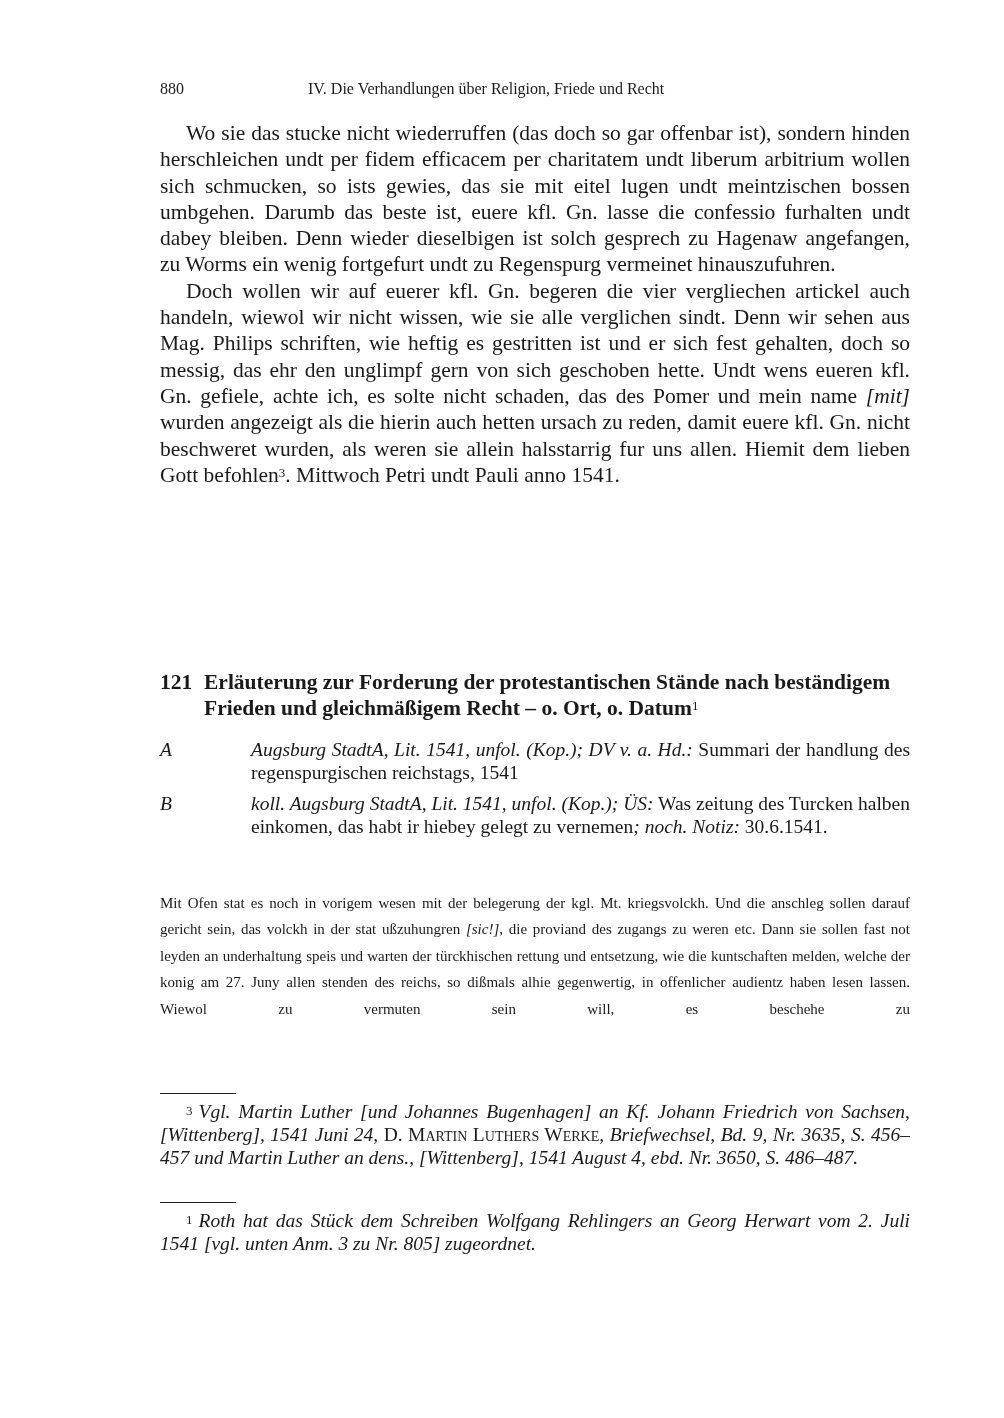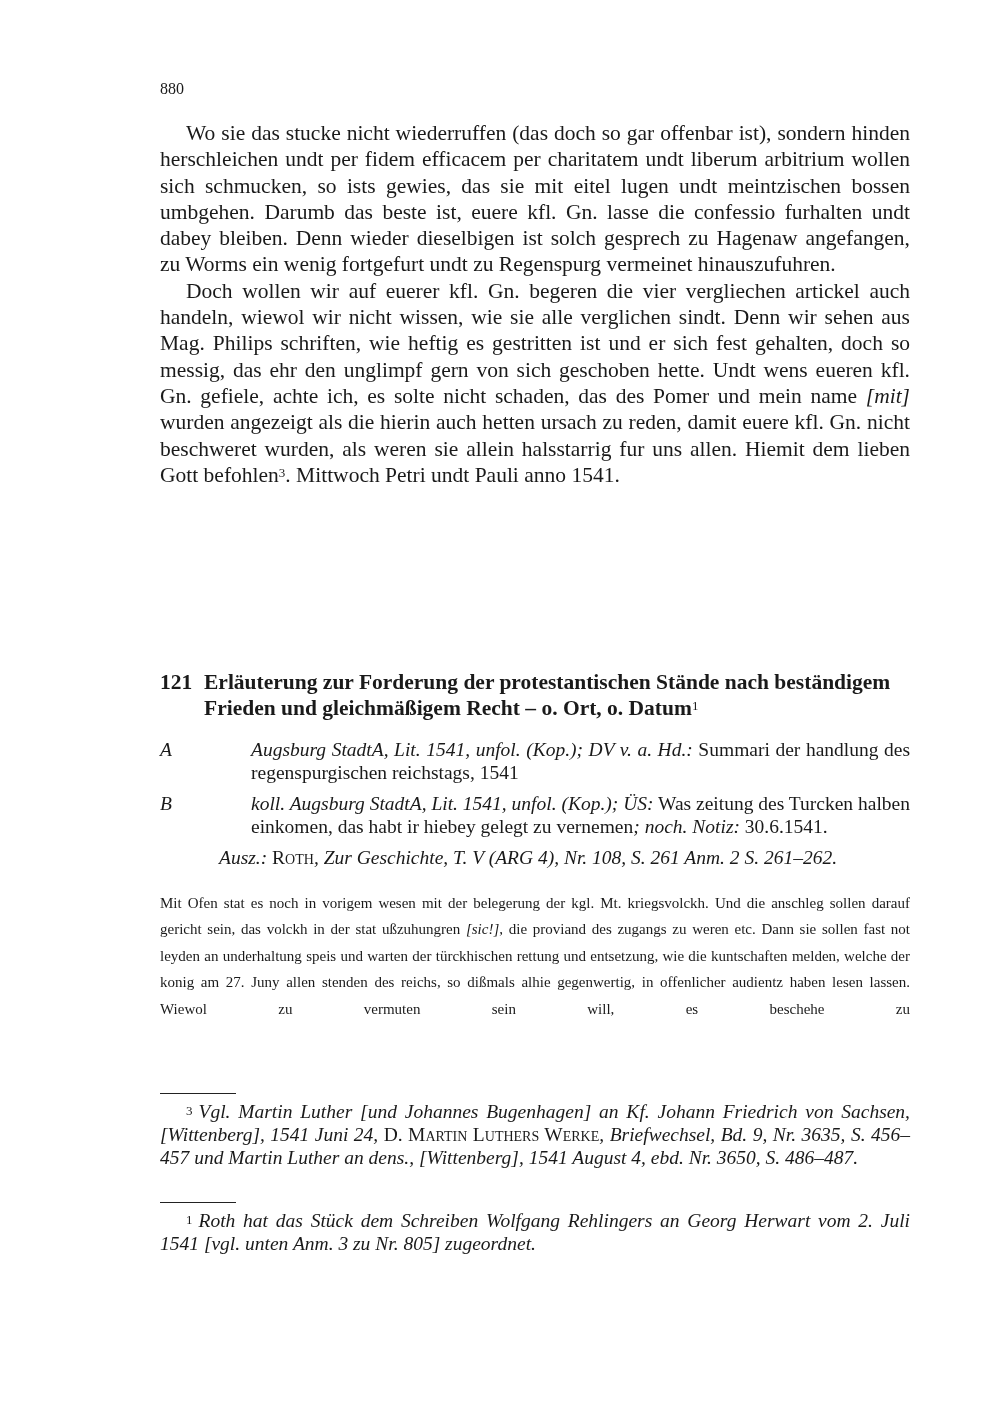--- a/index.html
+++ b/index.html
@@ -30,20 +30,21 @@
   .footnotes .fnmark { font-style: normal; font-size: 13px; vertical-align: top; position: relative; top: -1px; margin-right: 6px; }
   .footnotes p { margin: 0; text-indent: 26px; }
 </style>
 </head>
 <body>
 
 <div class="page">
 
   <div class="running-head">
     <span class="pageno">880</span>
+    <span class="title">IV. Die Verhandlungen über Religion, Friede und Recht</span>
   </div>
 
   <div class="body-text">
     <p class="indent lastline">Wo sie das stucke nicht wiederruffen (das doch so gar offenbar ist), sondern hinden herschleichen undt per fidem efficacem per charitatem undt liberum arbitrium wollen sich schmucken, so ists gewies, das sie mit eitel lugen undt meintzischen bossen umbgehen. Darumb das beste ist, euere kfl. Gn. lasse die confessio furhalten undt dabey bleiben. Denn wieder dieselbigen ist solch gesprech zu Hagenaw angefangen, zu Worms ein wenig fortgefurt undt zu Regenspurg vermeinet hinauszufuhren.</p>
     <p class="indent lastline"><span>Doch wollen wir auf euerer kfl. Gn. begeren die vier vergliechen artickel auch handeln, wiewol wir nicht wissen, wie sie alle verglichen sindt. Denn wir sehen aus Mag. Philips schriften, wie heftig es gestritten ist und er sich fest gehalten, doch so messig, das ehr den unglimpf gern von sich geschoben hette. Undt wens eueren kfl. Gn. gefiele, achte ich, es solte nicht schaden, das des Pomer und mein name </span><span class="it">[mit]</span><span> wurden angezeigt als die hierin auch hetten ursach zu reden, damit euere kfl. Gn. nicht beschweret wurden, als weren sie allein halsstarrig fur uns allen. Hiemit dem lieben Gott befohlen</span><sup class="fn">3</sup><span>. Mittwoch Petri undt Pauli anno 1541.</span></p>
   </div>
 
   <div class="doc-heading">
     <span class="num">121</span>
     <span class="text"><span>Erläuterung zur Forderung der protestantischen Stände nach beständigem Frieden und gleichmäßigem Recht – o. Ort, o. Datum</span><sup class="fn" style="font-weight:normal">1</sup></span>
@@ -51,23 +52,20 @@
 
   <div class="sources">
     <div class="src">
       <span class="siglum">A</span>
       <span class="desc"><span class="it">Augsburg StadtA, Lit. 1541, unfol. (Kop.); DV v. a. Hd.:</span><span> Summari der handlung des regenspurgischen reichstags, 1541</span></span>
     </div>
     <div class="src">
       <span class="siglum">B</span>
       <span class="desc"><span class="it">koll. Augsburg StadtA, Lit. 1541, unfol. (Kop.); ÜS:</span><span> Was zeitung des Turcken halben einkomen, das habt ir hiebey gelegt zu vernemen</span><span class="it">; noch. Notiz:</span><span> 30.6.1541.</span></span>
     </div>
-    <div class="src">
-      <span class="desc nosig it"><span>Ausz.:</span> <span class="smcap" style="font-style:normal">Roth</span><span>, Zur Geschichte, T. V (ARG 4), Nr. 108, S. 261 Anm. 2 S. 261–262.</span></span>
-    </div>
   </div>
 
   <div class="body2"><span>Mit Ofen stat es noch in vorigem wesen mit der belegerung der kgl. Mt. kriegsvolckh. Und die anschleg sollen darauf gericht sein, das volckh in der stat ußzuhungren </span><span class="it">[sic!]</span><span>, die proviand des zugangs zu weren etc. Dann sie sollen fast not leyden an underhaltung speis und warten der türckhischen rettung und entsetzung, wie die kuntschaften melden, welche der konig am 27. Juny allen stenden des reichs, so dißmals alhie gegenwertig, in offenlicher audientz haben lesen lassen. Wiewol zu vermuten sein will, es beschehe zu</span></div>
 
   <div class="fn-rule" style="top:1093px;"></div>
   <div class="footnotes" style="top:1100px;">
     <p><span class="fnmark">3</span><span>Vgl. Martin Luther [und Johannes Bugenhagen] an Kf. Johann Friedrich von Sachsen, [Wittenberg], 1541 Juni 24, </span><span class="smcap" style="font-style:normal">D. Martin Luthers Werke</span><span>, Briefwechsel, Bd. 9, Nr. 3635, S. 456–457 und Martin Luther an dens., [Wittenberg], 1541 August 4, ebd. Nr. 3650, S. 486–487.</span></p>
   </div>
 
   <div class="fn-rule" style="top:1202px;"></div>

